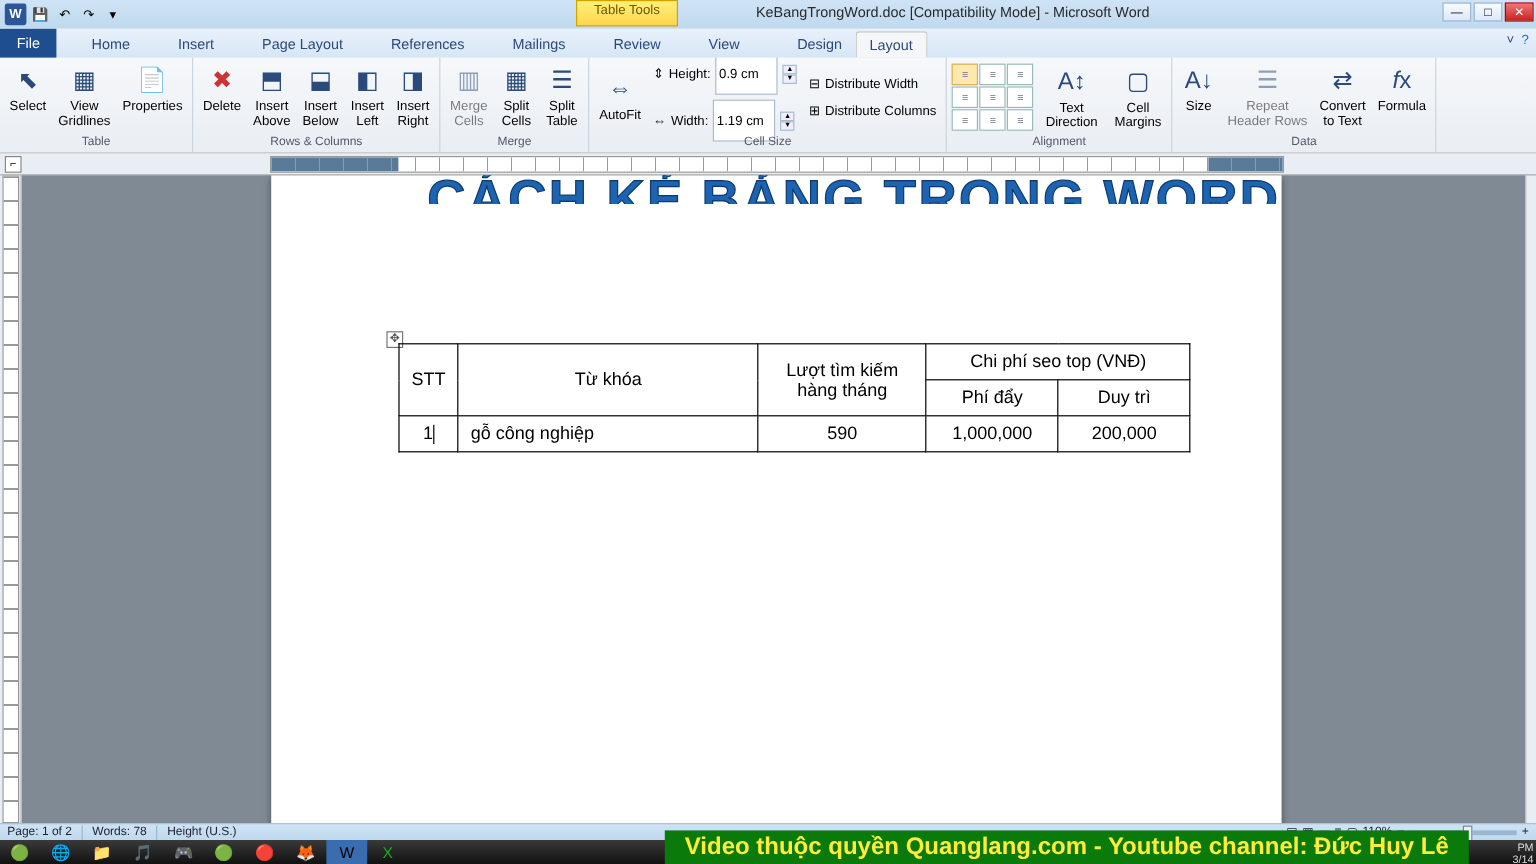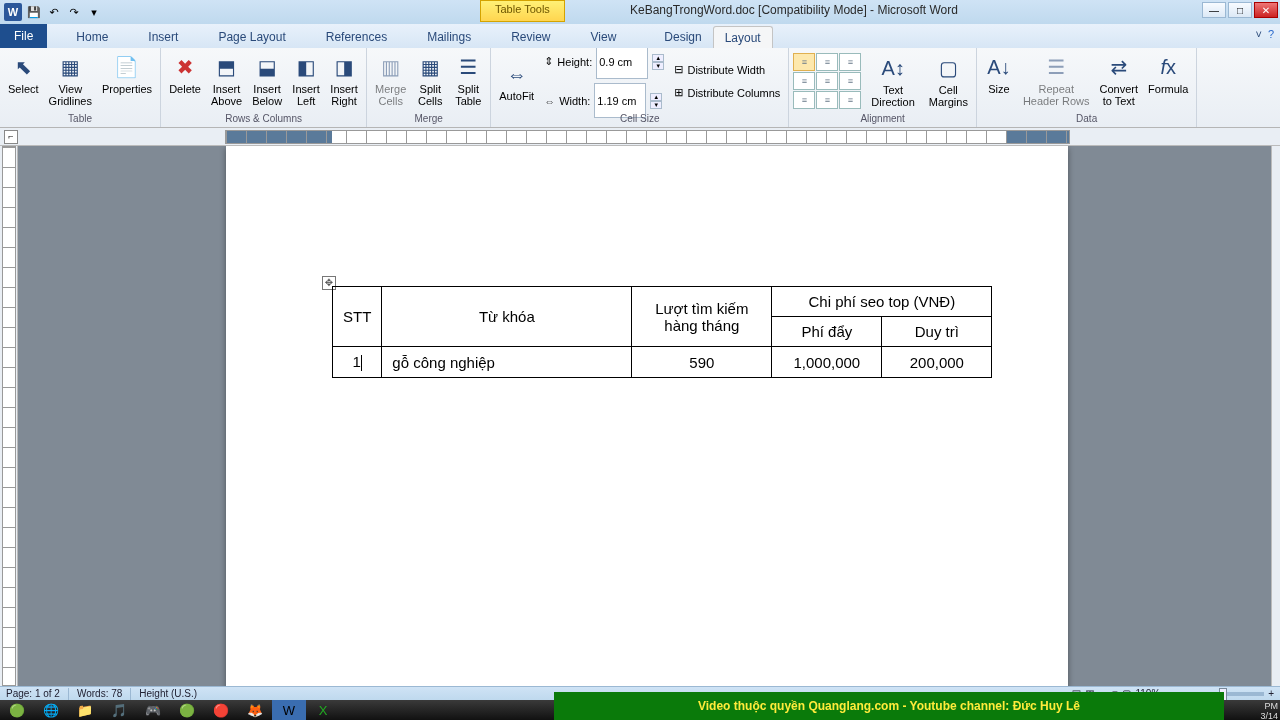--- a/index.html
+++ b/index.html
@@ -63,21 +63,21 @@
 
 .statusbar { position:absolute; left:0; right:0; bottom:20px; height:14px; background:linear-gradient(#cfe3f5,#bfd9ee); font-size:10px; display:flex; align-items:center; padding:0 6px; gap:8px; color:#223; border-top:1px solid #9bb8d3; }
 .statusbar .sep { border-left:1px solid #9bb8d3; height:12px; }
 .zoom-ctl { margin-left:auto; display:flex; align-items:center; gap:4px; }
 .zoom-slider { width:90px; height:4px; background:#9bb8d3; position:relative; }
 .zoom-slider::after { content:""; position:absolute; left:50%; top:-4px; width:6px; height:12px; background:#eef; border:1px solid #789; }
 
 
 .taskbar { position:absolute; left:0; right:0; bottom:0; height:20px; background:linear-gradient(#3a3a3a,#111); display:flex; align-items:center; }
 .tb-icon { width:34px; height:20px; display:flex; align-items:center; justify-content:center; font-size:13px; }
-.banner { position:absolute; left:554px; right:56px; bottom:0; height:28px; background:#0a7a0a; color:#ffeb3b; font-size:12px; font-weight:bold; display:flex; align-items:center; justify-content:center; }
+.banner { position:absolute; left:554px; right:56px; bottom:0; height:28px; background:#0a7a0a; color:#ffeb3b; font-size:20px; font-weight:bold; display:flex; align-items:center; justify-content:center; }
 .tray { position:absolute; right:2px; bottom:0; height:20px; font-size:9px; color:#ddd; text-align:right; line-height:10px; padding-top:1px; }
 </style>
 </head>
 <body>
 
 <div class="titlebar">
   <div class="qat">
     <span class="qat-icon w-logo">W</span>
     <span class="qat-icon">💾</span>
     <span class="qat-icon">↶</span>
@@ -284,20 +284,21 @@
     <div class="dark" style="right:0; width:62px;"></div>
     <div class="ticks"></div>
   </div>
 </div>
 
 <div class="workspace">
   <div class="ruler-v">
       <div class="vticks"></div>
     </div>
   <div class="page">
+    <div class="wordart">CÁCH KẺ BẢNG TRONG WORD</div>
     <div class="move-handle">✥</div>
     <table class="doc-table">
       <tbody>
           <tr>
         <td rowspan="2">STT</td>
         <td rowspan="2" class="tk" style="text-align:center">Từ khóa</td>
         <td rowspan="2" style="white-space:pre; width:140px;">Lượt tìm kiếm
 hàng tháng</td>
         <td colspan="2">Chi phí seo top (VNĐ)</td>
       </tr>

